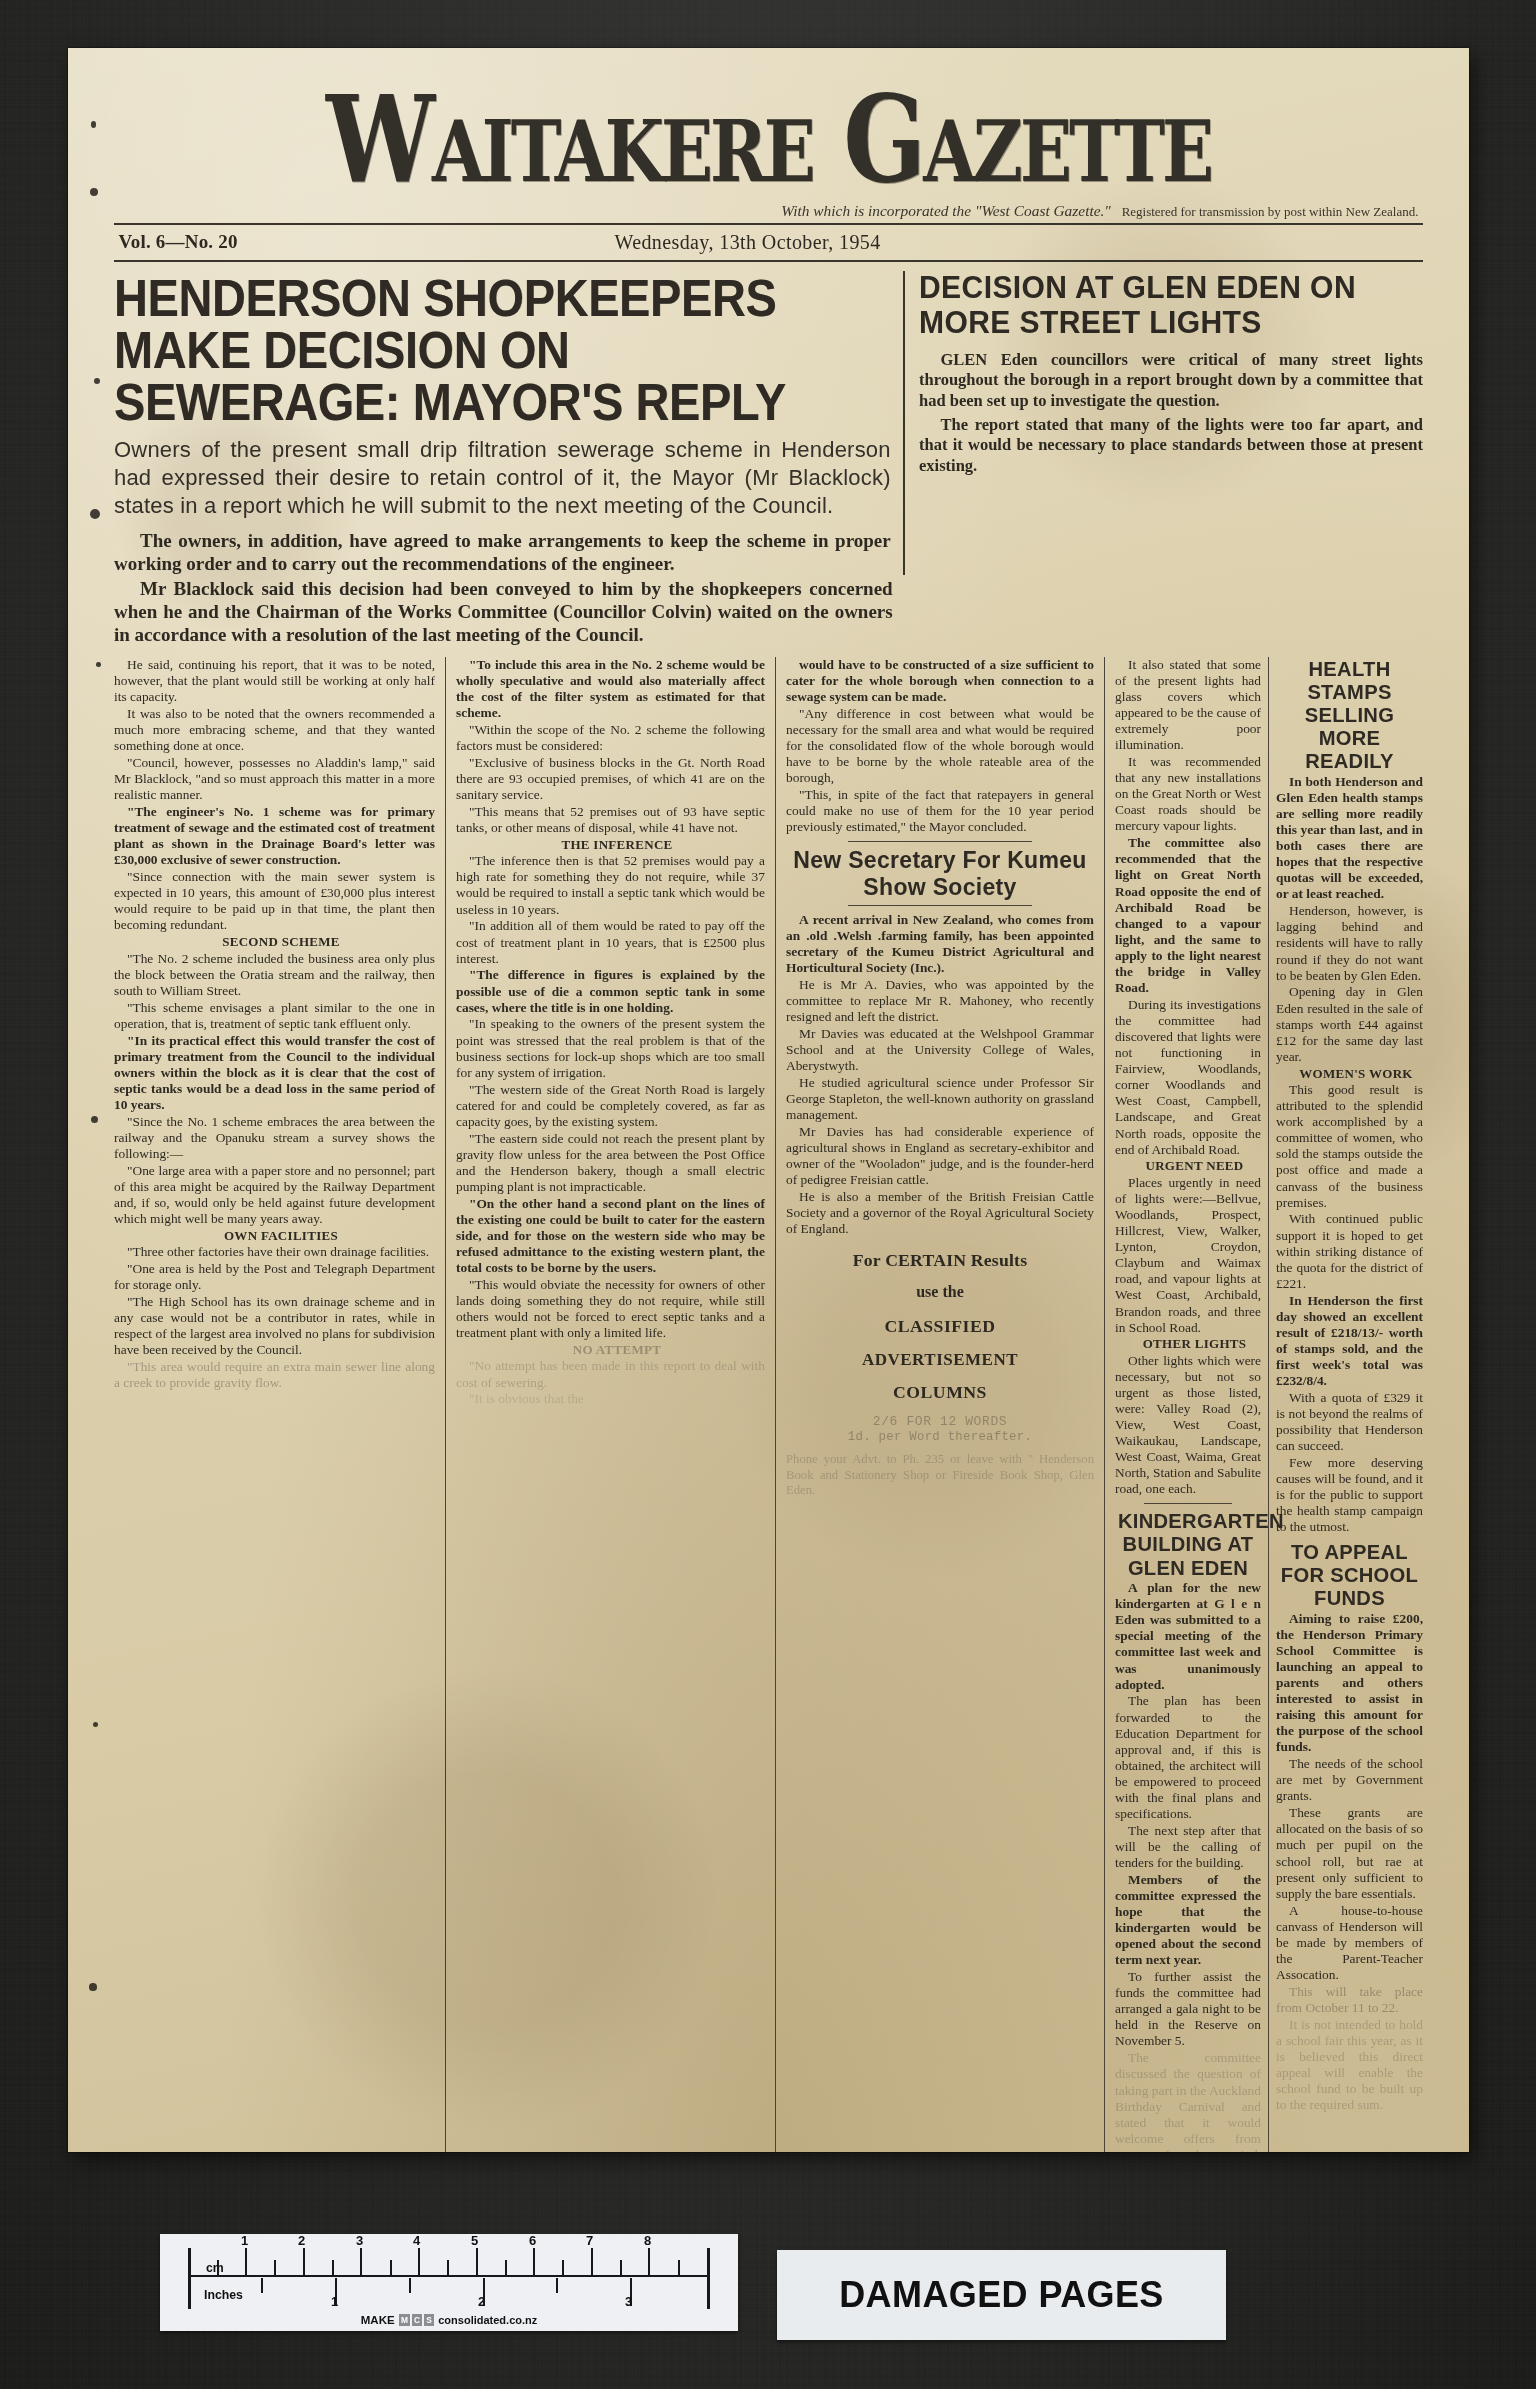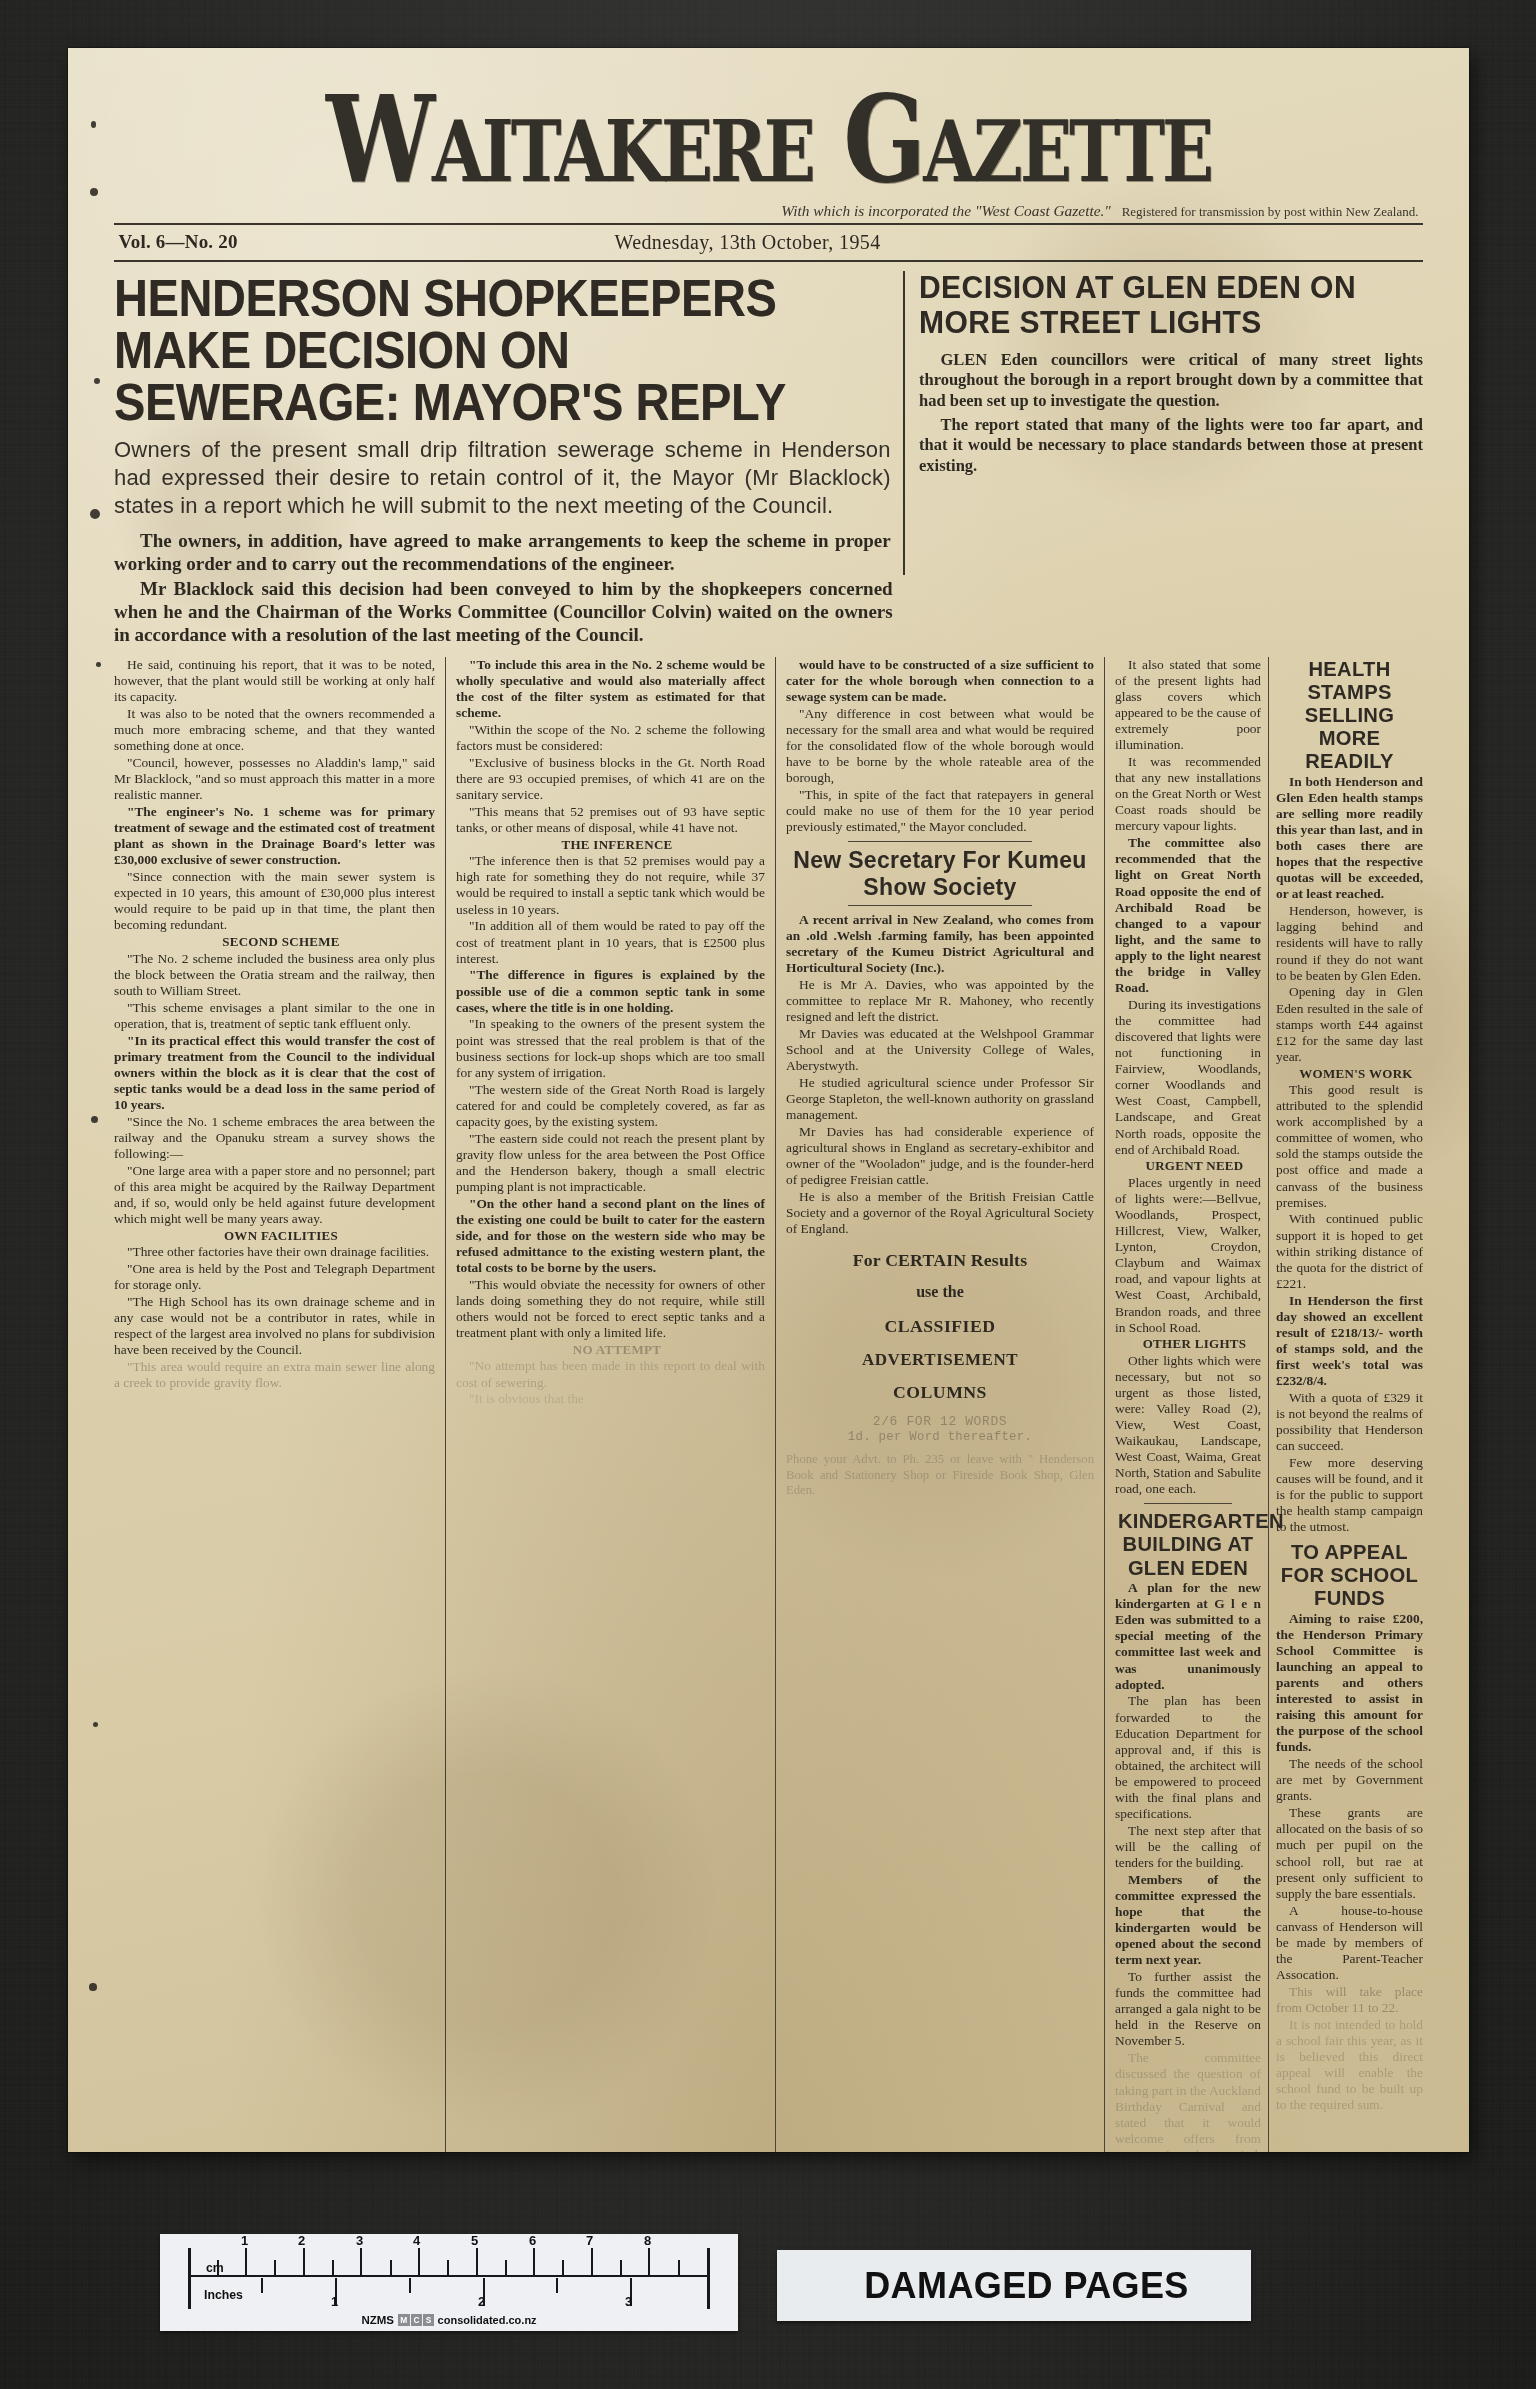--- a/index.html
+++ b/index.html
@@ -193,25 +193,25 @@
   }
   #nzms{
     position:absolute;left:0;right:0;bottom:4.6px;text-align:center;
     font-family:"Liberation Sans",sans-serif;font-size:11.5px;font-weight:bold;color:#111;
   }
   #nzms .box{display:inline-block;background:#8a8d92;color:#fff;font-size:8.4px;
     padding:0.8px 2.3px;margin:0 0.8px;vertical-align:1.5px;}
   #nzms .url{font-weight:bold;font-size:11px;}
 
   #damaged{
-    position:absolute;left:777px;top:2250px;width:449px;height:71px;
+    position:absolute;left:777px;top:2250px;width:449px;height:90px;
     background:#e9ecef;box-shadow:0 1.5px 3.8px rgba(0,0,0,.5);
     display:flex;align-items:center;justify-content:center;
     font-family:"Liberation Sans",sans-serif;font-weight:bold;
-    font-size:36px;letter-spacing:0.4px;color:#111;padding-left:25px;
+    font-size:36px;letter-spacing:0.4px;color:#111;
   }
 </style>
 </head>
 <body>
 
 <div id="backdrop"></div>
 
 <div id="sheet">
 
   <div class="blem" style="left:23px;top:73px;width:5.4px;height:7px;"></div>
@@ -420,21 +420,21 @@
     <div class="axis" style="left:470px;top:44px;width:2.3px;height:28px;"></div>
     <div class="axis" style="left:101px;top:44px;width:2.3px;height:15.4px;"></div>
     <div class="axis" style="left:249px;top:44px;width:2.3px;height:15.4px;"></div>
     <div class="axis" style="left:396px;top:44px;width:2.3px;height:15.4px;"></div>
 
     <div class="tlabel" style="left:171px;top:60px;">1</div>
     <div class="tlabel" style="left:318px;top:60px;">2</div>
     <div class="tlabel" style="left:465px;top:60px;">3</div>
 
     <div id="nzms">
-      <span>NZMS</span>
+      <span>MAKE</span>
       <span class="box">M</span><span class="box">C</span><span class="box">S</span>
       <span class="url">consolidated.co.nz</span>
     </div>
   </div>
 </div>
 
 <div id="damaged">DAMAGED PAGES</div>
 
 
 </body></html>

